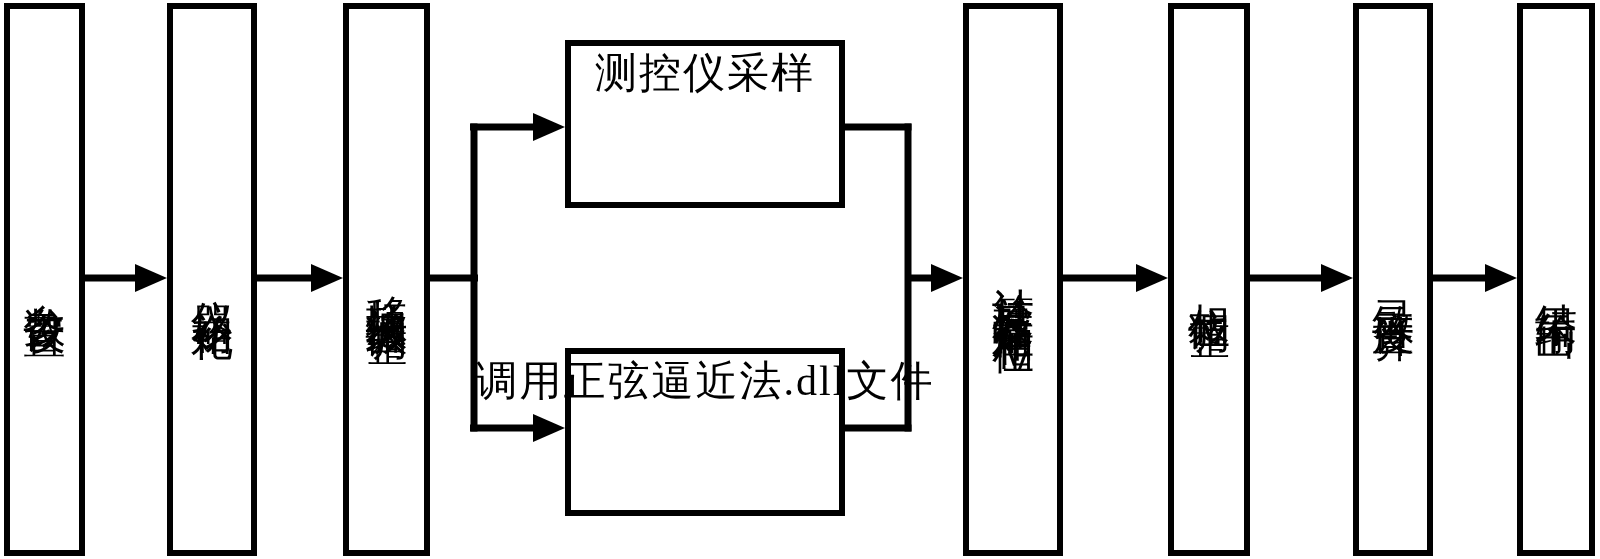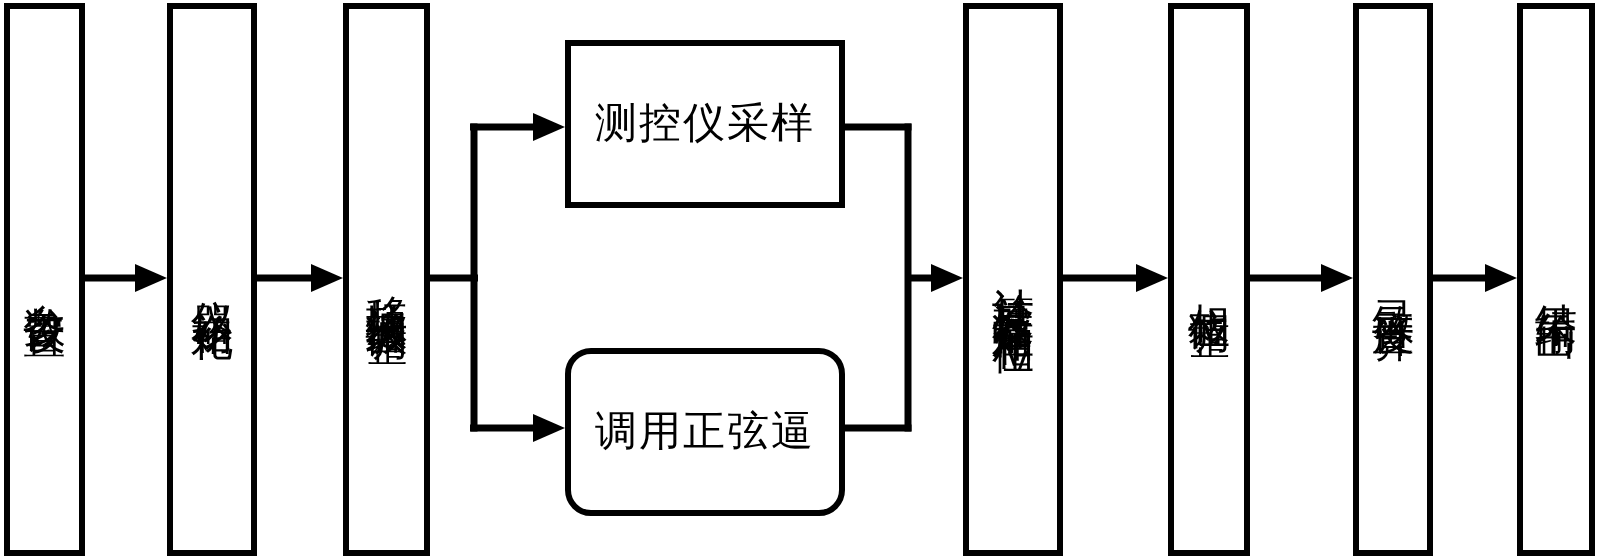--- a/index.html
+++ b/index.html
@@ -37,21 +37,21 @@
     color: #000000;
     white-space: nowrap;
   }
   .hbox {
     position: absolute;
     box-sizing: border-box;
     border: 6px solid #000000;
     background: #ffffff;
     display: flex;
     flex-direction: row;
-    align-items: center;
+    align-items: flex-start;
     justify-content: center;
     text-align: center;
   }
   .hline {
     font-size: 42px;
     line-height: 1.32;
     letter-spacing: 2px;
     color: #000000;
     white-space: nowrap;
   }
@@ -127,22 +127,23 @@
   </div>
 
   <div class="vbox" style="left:343px; width:87px;">
     <span class="vtext">移频法振级调整</span>
   </div>
 
   <div class="hbox" style="left:565px; top:40px; width:280px; height:168px;">
     <div class="hline">测控仪采样</div>
   </div>
 
-  <div class="hbox" style="left:565px; top:348px; width:280px; height:168px;border-radius:26px;">
+  <div class="hbox" style="left:565px; top:348px; width:280px; height:168px;">
     <div class="hline">调用正弦逼</div>
+    <div class="hline">近法.dll文件</div>
   </div>
 
   <div class="vbox" style="left:963px; width:100px;">
     <span class="vtext">计算检波器幅值和相位</span>
   </div>
 
   <div class="vbox" style="left:1168px; width:82px;">
     <span class="vtext">相位调整</span>
   </div>
 

